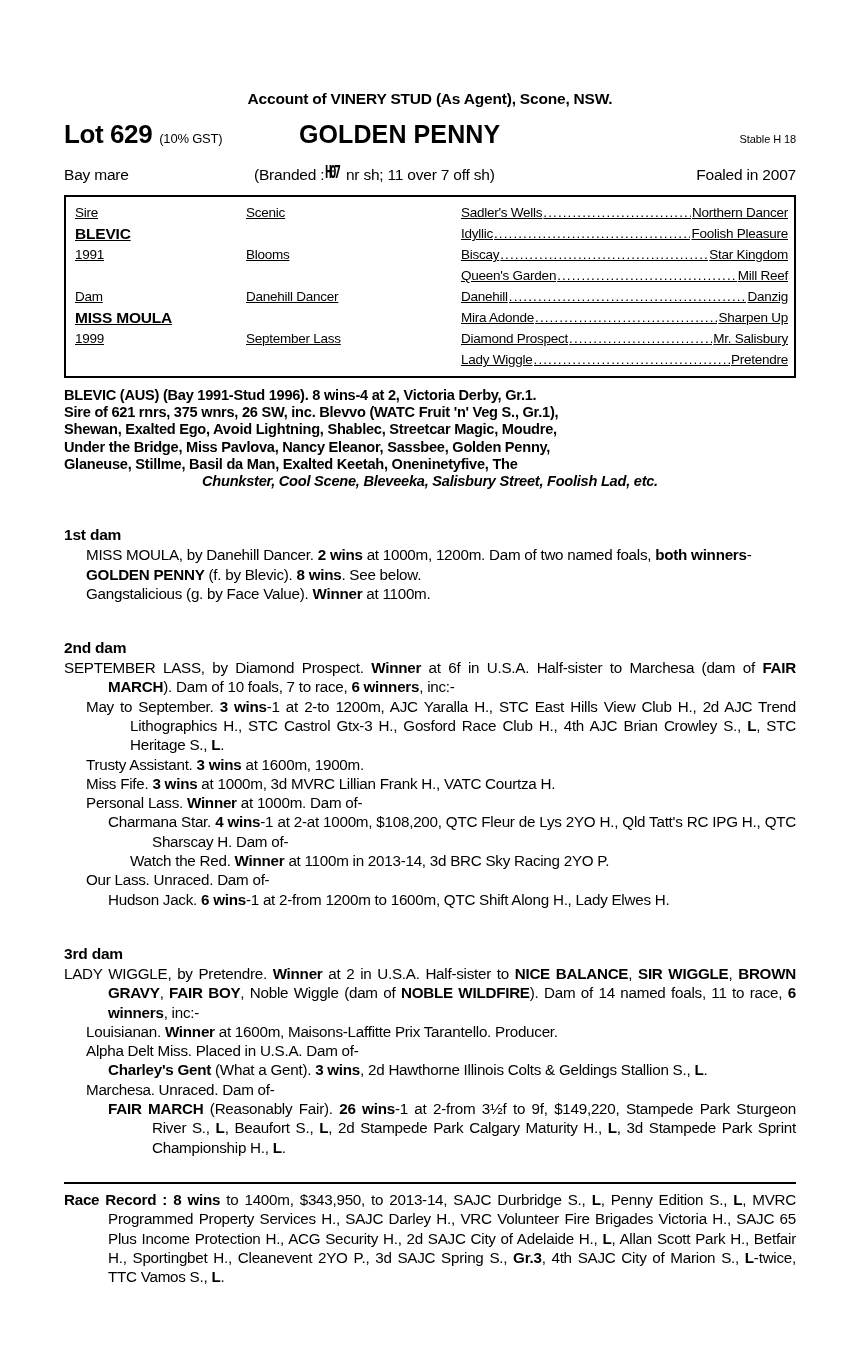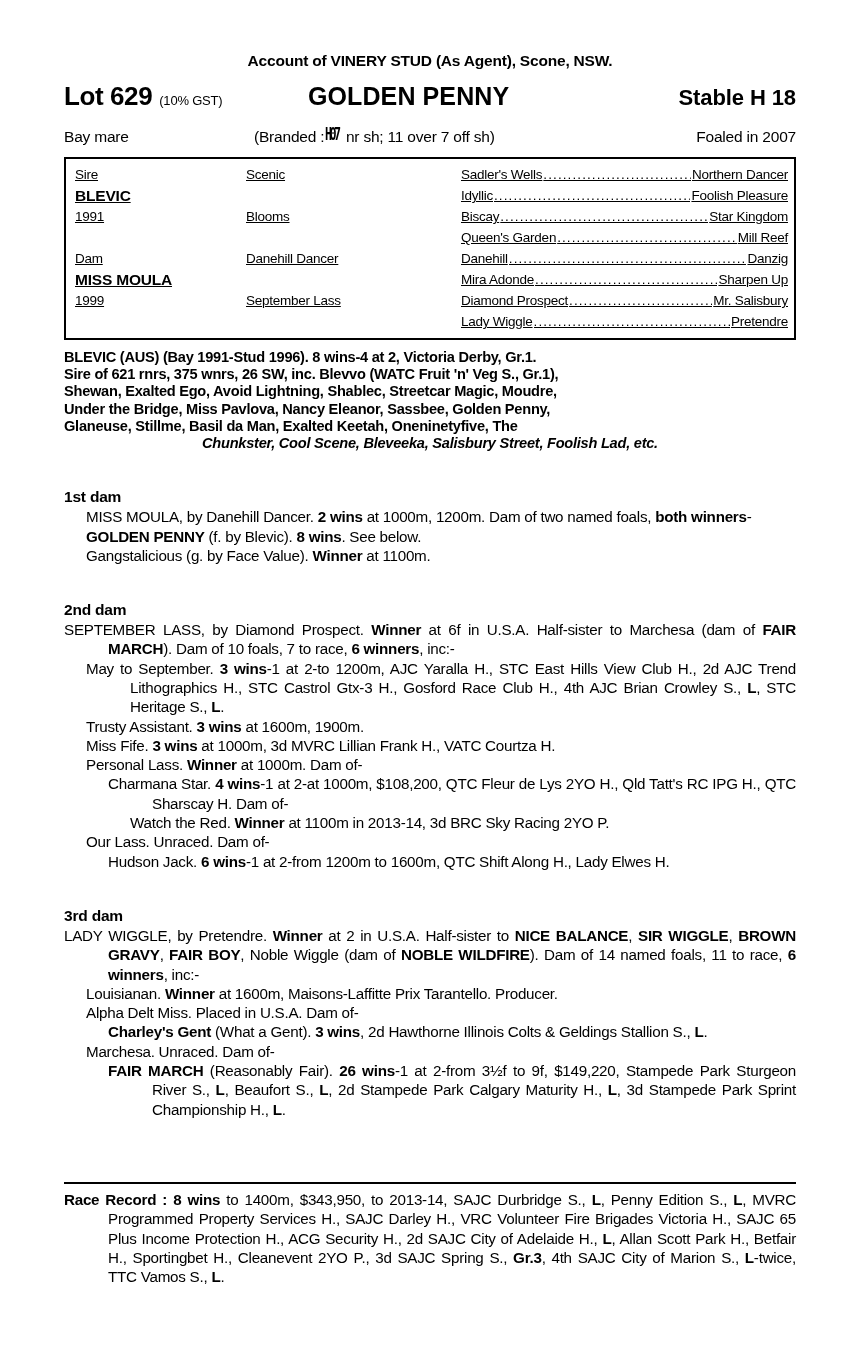--- a/index.html
+++ b/index.html
@@ -21,28 +21,27 @@
     box-sizing: border-box;
     padding: 0 64px;
   }
 
   
   .account-line {
     text-align: center;
     font-weight: bold;
     font-size: 15.5px;
     letter-spacing: -0.2px;
-    padding-top: 52px;
+    padding-top: 90px;
     white-space: nowrap;
   }
   .lot-row {
     display: flex;
     align-items: baseline;
     margin-top: 11px;
-    gap: 9px;
   }
   .lot-left {
     display: flex;
     align-items: baseline;
     white-space: nowrap;
     width: 235px;
   }
   .lot-number {
     font-size: 26px;
     font-weight: bold;
@@ -55,22 +54,22 @@
   }
   .horse-name {
     font-size: 25px;
     font-weight: bold;
     letter-spacing: 0.1px;
     flex: 1;
     text-align: left;
     white-space: nowrap;
   }
   .stable {
-    font-size: 22px;
-    font-weight: bold;
+    font-size: 11px;
+    font-weight: normal;
     white-space: nowrap;
     letter-spacing: -0.1px;
   }
   .desc-row {
     display: flex;
     align-items: baseline;
     margin-top: 16px;
     font-size: 15.5px;
     letter-spacing: -0.2px;
   }

